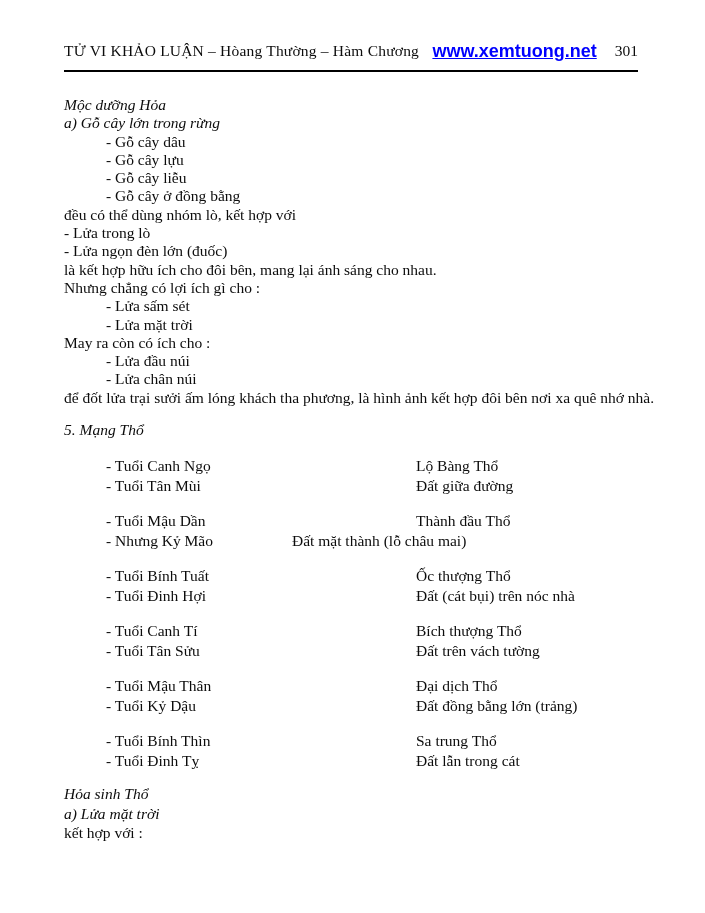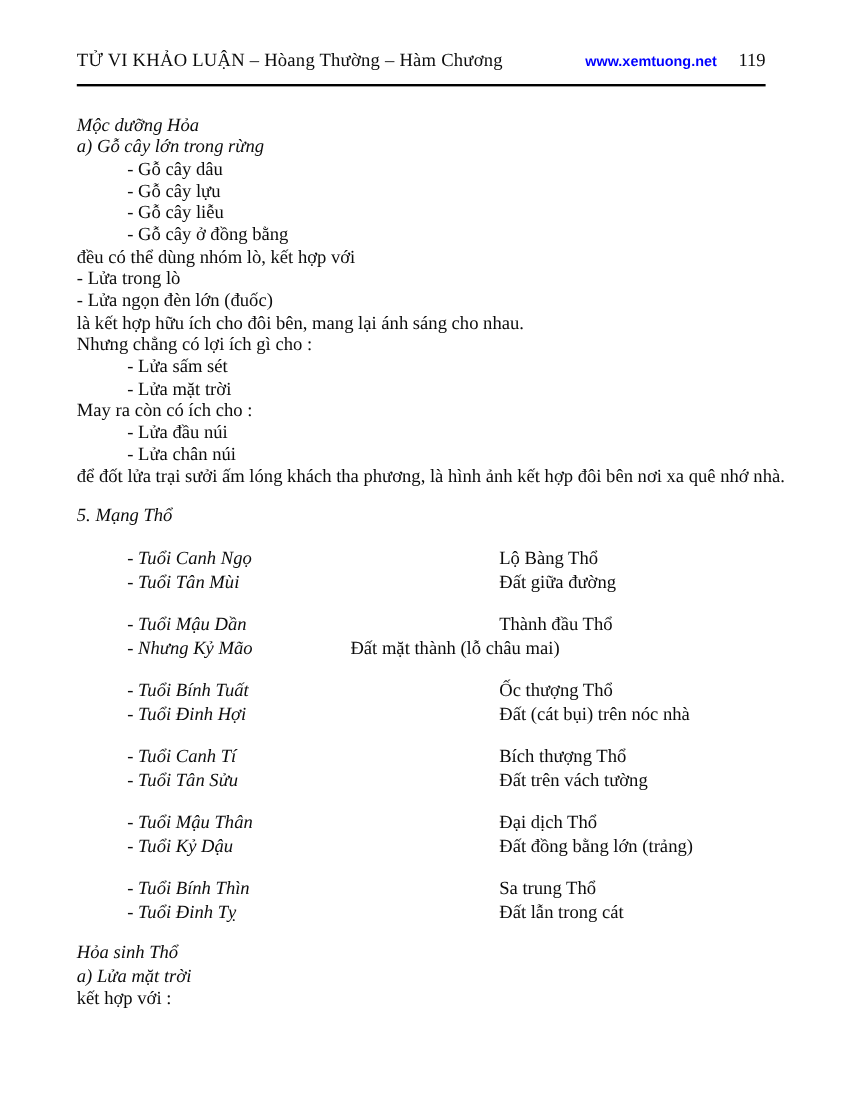--- a/index.html
+++ b/index.html
@@ -9,48 +9,48 @@
     overflow:hidden;
   }
   .page {
     position:relative; width:705px; height:913px; box-sizing:border-box;
     padding:41px 67px 0 64px; background:#ffffff;
   }
   .header-row { display:flex; align-items:center; font-size:15.5px; line-height:20px; white-space:nowrap; }
   .header-title { letter-spacing:0.2px; }
   .site-link {
     margin-left:auto; font-family:"Liberation Sans", sans-serif;
-    font-weight:bold; font-size:12px; color:#0000ff;
-    cursor:pointer;
+    font-weight:bold; font-size:18px; color:#0000ff;
+    text-decoration:underline; cursor:pointer;
   }
   .page-num { margin-left:18px; }
   .rule { height:2px; background:#000; margin-top:9px; }
   .body-block { margin-top:24px; font-size:15.5px; line-height:18.3px; }
   .bl { white-space:pre; }
   .it { font-style:italic; }
   .ind { padding-left:42px; }
   .heading { margin-top:14px; font-style:italic; font-size:15.5px; line-height:18.3px; }
   .pairs { margin-top:17px; font-size:15.5px; }
   .pair { margin-bottom:15px; }
   .pair:last-child { margin-bottom:0; }
   .trow { position:relative; line-height:20px; height:20px; white-space:nowrap; }
-  .tleft { padding-left:42px;font-style:italic; }
+  .tleft { padding-left:42px; }
   .tright { position:absolute; left:352px; top:0; }
   .tright.near { left:228px; }
   .footer-block { margin-top:13px; font-size:15.5px; line-height:19.4px; }
 </style>
 </head>
 <body>
 
 <div class="page">
 
   <div class="header-row">
     <span class="header-title">TỬ VI KHẢO LUẬN – Hòang Thường – Hàm Chương</span>
     <span class="site-link" style="color: rgb(0, 0, 255);">www.xemtuong.net</span>
-    <span class="page-num">119</span>
+    <span class="page-num">301</span>
   </div>
 
   <div class="rule"></div>
 
   <div class="body-block">
     <div class="bl it">Mộc dưỡng Hỏa</div>
     <div class="bl it">a) Gỗ cây lớn trong rừng</div>
     <div class="bl ind">- Gỗ cây dâu</div>
     <div class="bl ind">- Gỗ cây lựu</div>
     <div class="bl ind">- Gỗ cây liễu</div>

